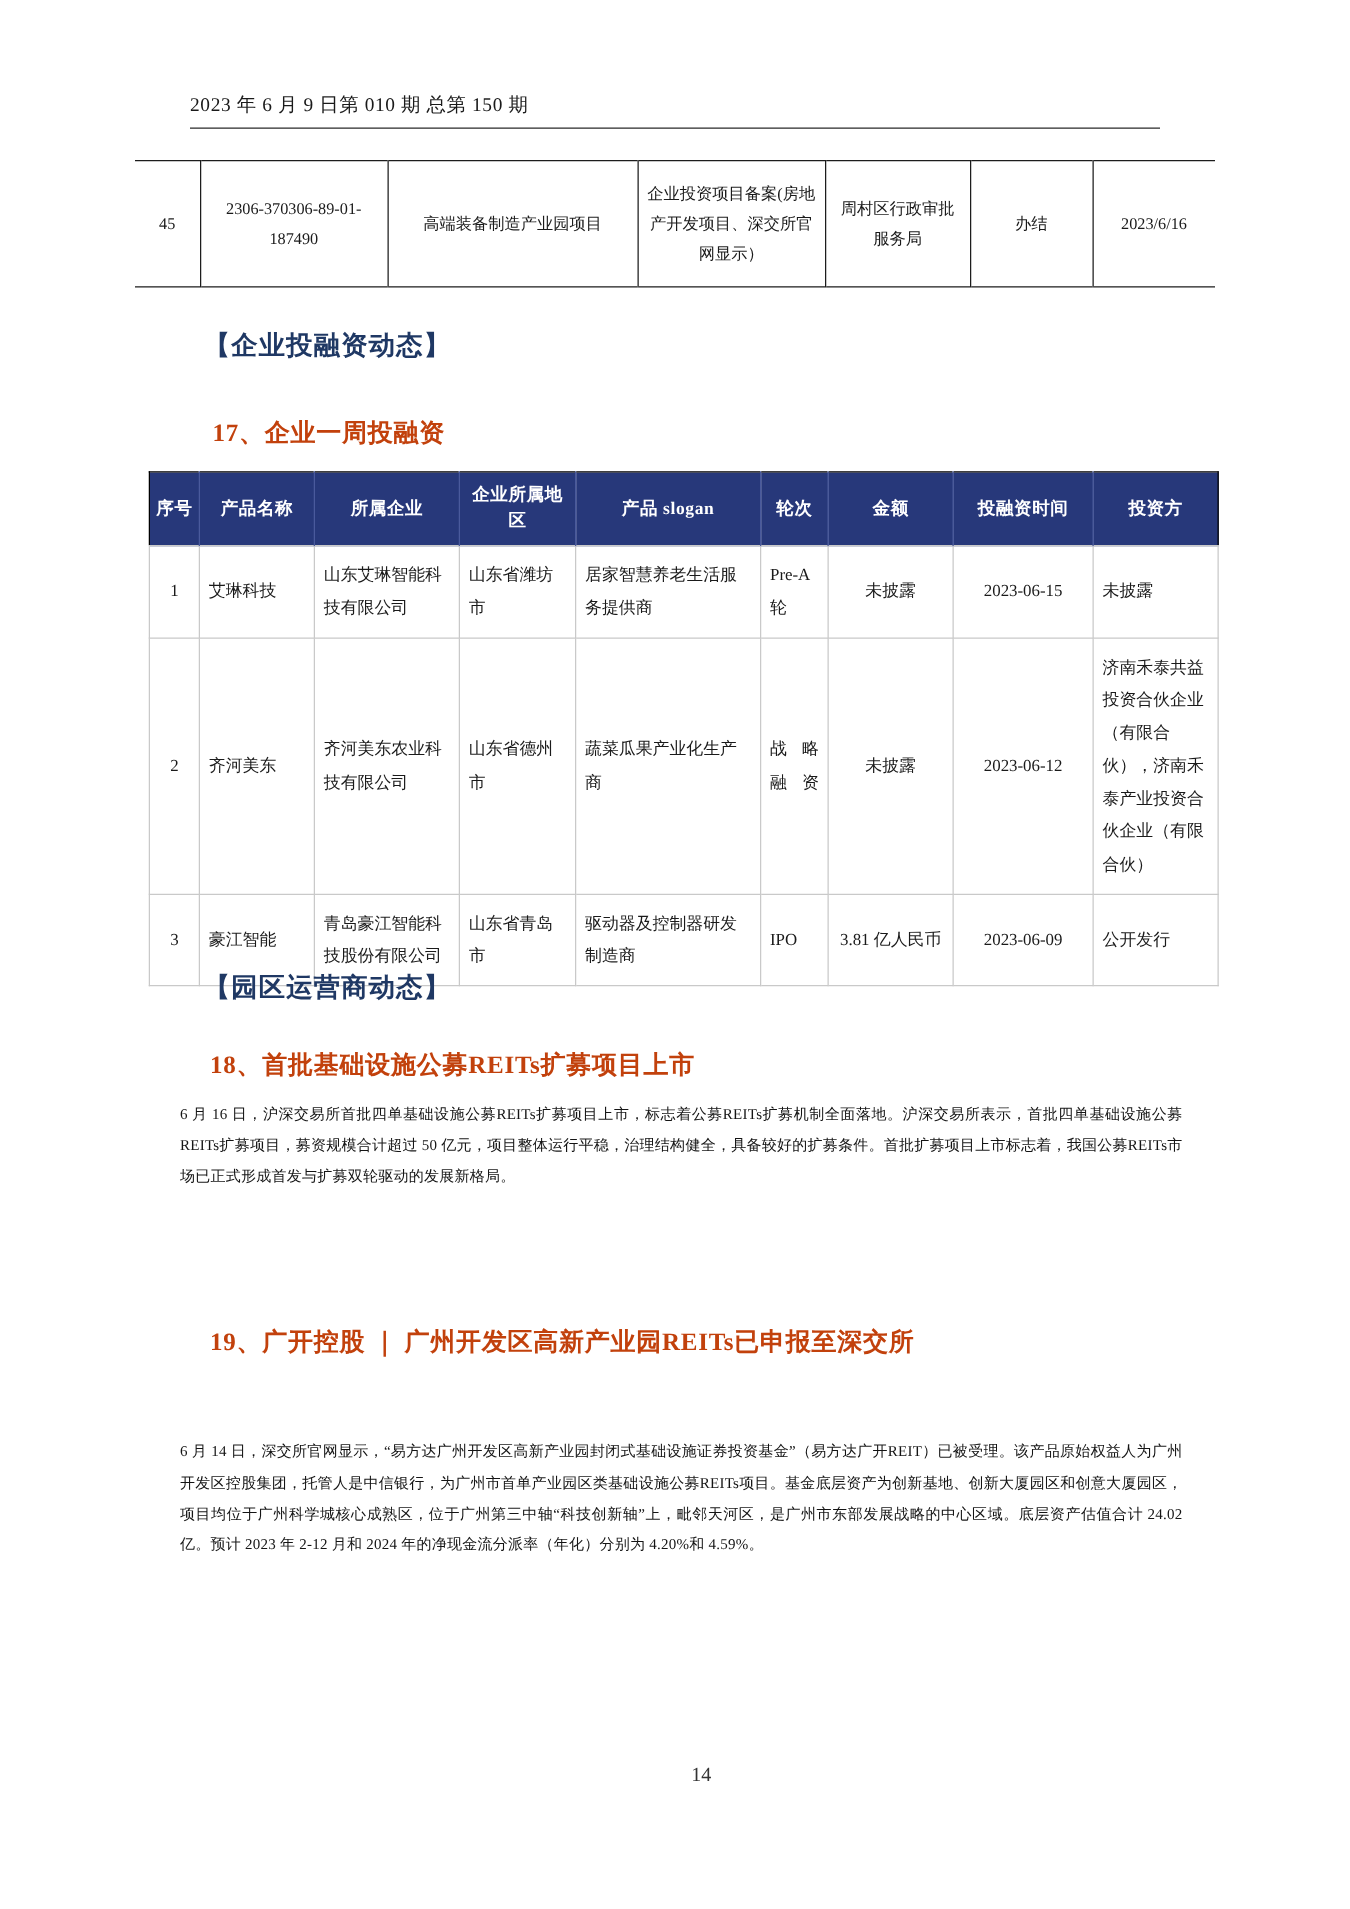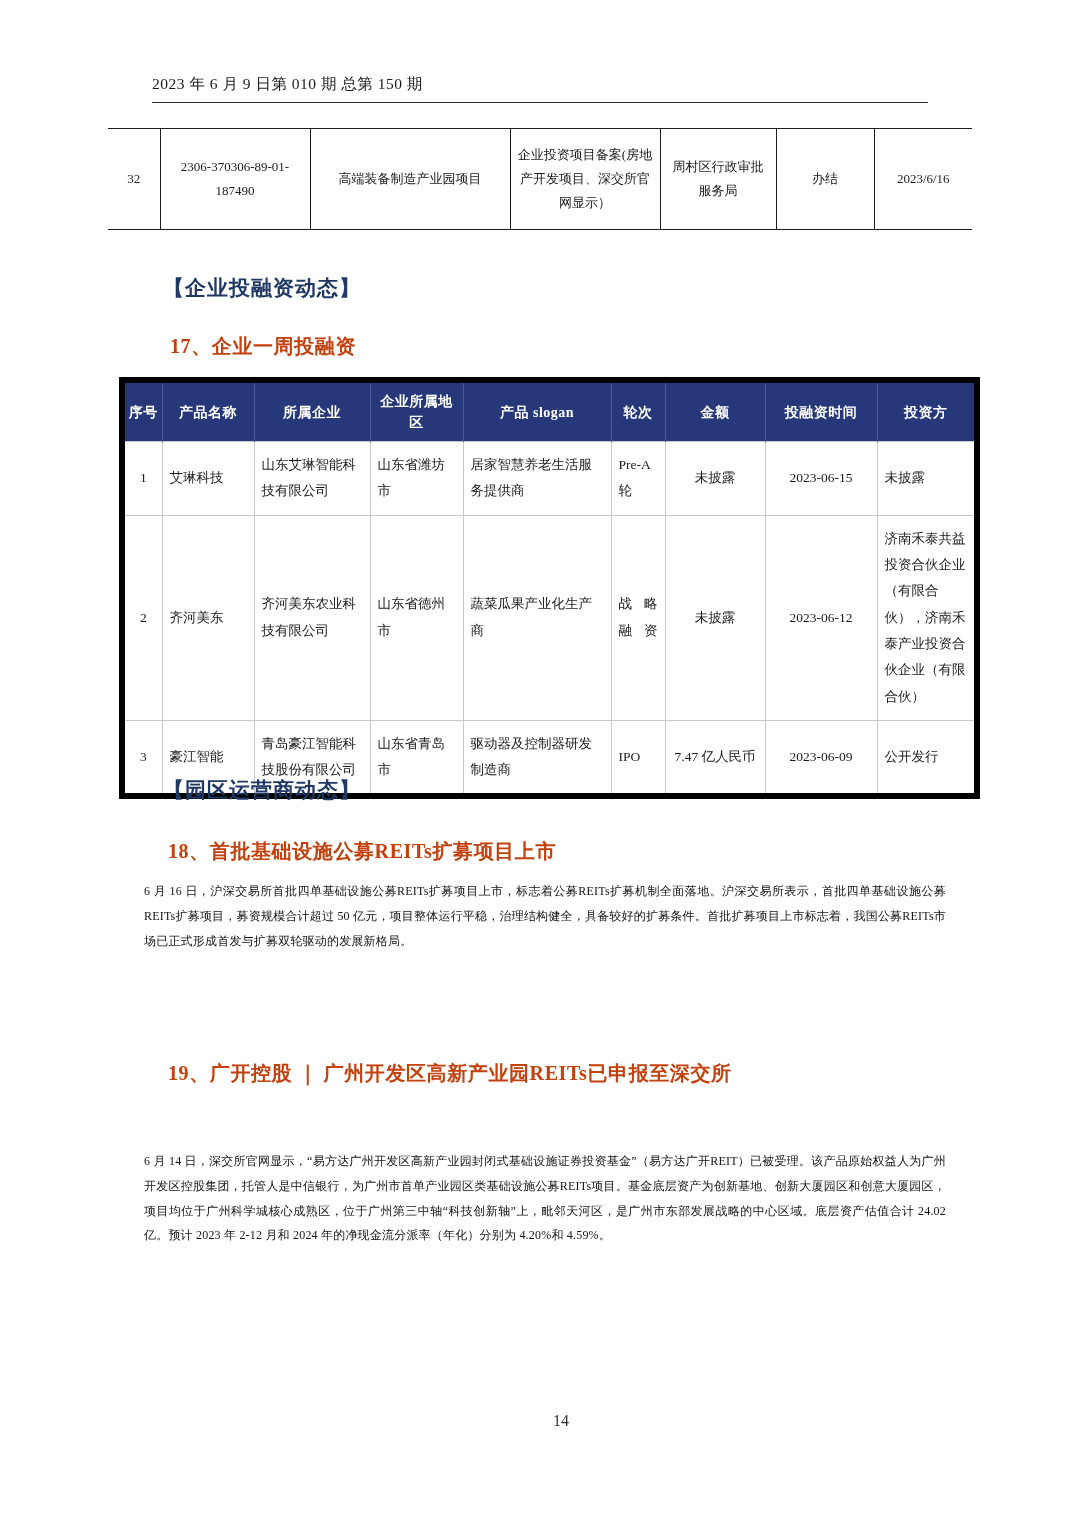--- a/index.html
+++ b/index.html
@@ -75,21 +75,21 @@
 
   
   .section-head {
     position: absolute;
     font-size: 21px;
     font-weight: bold;
     color: #1f3864;
     letter-spacing: 1px;
     font-family: "Liberation Serif", "DejaVu Serif", serif;
   }
-  #sec-invest { left: 163px; top: 274px; }
+  #sec-invest { left: 163px; top: 262px; }
   #sec-park   { left: 163px; top: 776px; }
 
   
   .item-head {
     position: absolute;
     font-size: 20px;
     font-weight: bold;
     color: #c2410c;
     letter-spacing: .6px;
     white-space: nowrap;
@@ -102,21 +102,21 @@
   .inv-table-wrap {
     position: absolute;
     left: 119px;
     top: 377px;
     width: 842px;
   }
   table.inv-table {
     border-collapse: collapse;
     table-layout: fixed;
     width: 100%;
-    border: 6px solid #000000;
+    border: 1px solid #000000;
   }
   table.inv-table thead th {
     background: #27387a;
     color: #ffffff;
     font-weight: bold;
     font-size: 14px;
     line-height: 1.5;
     padding: 8px 3px;
     text-align: center;
     vertical-align: middle;
@@ -196,21 +196,21 @@
         <col style="width:52px">
         <col style="width:150px">
         <col style="width:200px">
         <col style="width:150px">
         <col style="width:116px">
         <col style="width:98px">
         <col style="width:98px">
       </colgroup>
       <tbody>
         <tr>
-          <td>32</td>
+          <td>45</td>
           <td>2306-370306-89-01-187490</td>
           <td>高端装备制造产业园项目</td>
           <td>企业投资项目备案(房地产开发项目、深交所官网显示）</td>
           <td>周村区行政审批服务局</td>
           <td>办结</td>
           <td>2023/6/16</td>
         </tr>
       </tbody>
     </table>
   </div>
@@ -268,21 +268,21 @@
           <td class="c-date">2023-06-12</td>
           <td>济南禾泰共益投资合伙企业（有限合伙），济南禾泰产业投资合伙企业（有限合伙）</td>
         </tr>
         <tr>
           <td class="c-num">3</td>
           <td>豪江智能</td>
           <td>青岛豪江智能科技股份有限公司</td>
           <td>山东省青岛市</td>
           <td>驱动器及控制器研发制造商</td>
           <td class="c-round">IPO</td>
-          <td class="c-amount">7.47 亿人民币</td>
+          <td class="c-amount">3.81 亿人民币</td>
           <td class="c-date">2023-06-09</td>
           <td>公开发行</td>
         </tr>
       </tbody>
     </table>
   </div>
 
   <div class="section-head" id="sec-park">【园区运营商动态】</div>
 
   <div class="item-head" id="head-18">18、首批基础设施公募REITs扩募项目上市</div>

